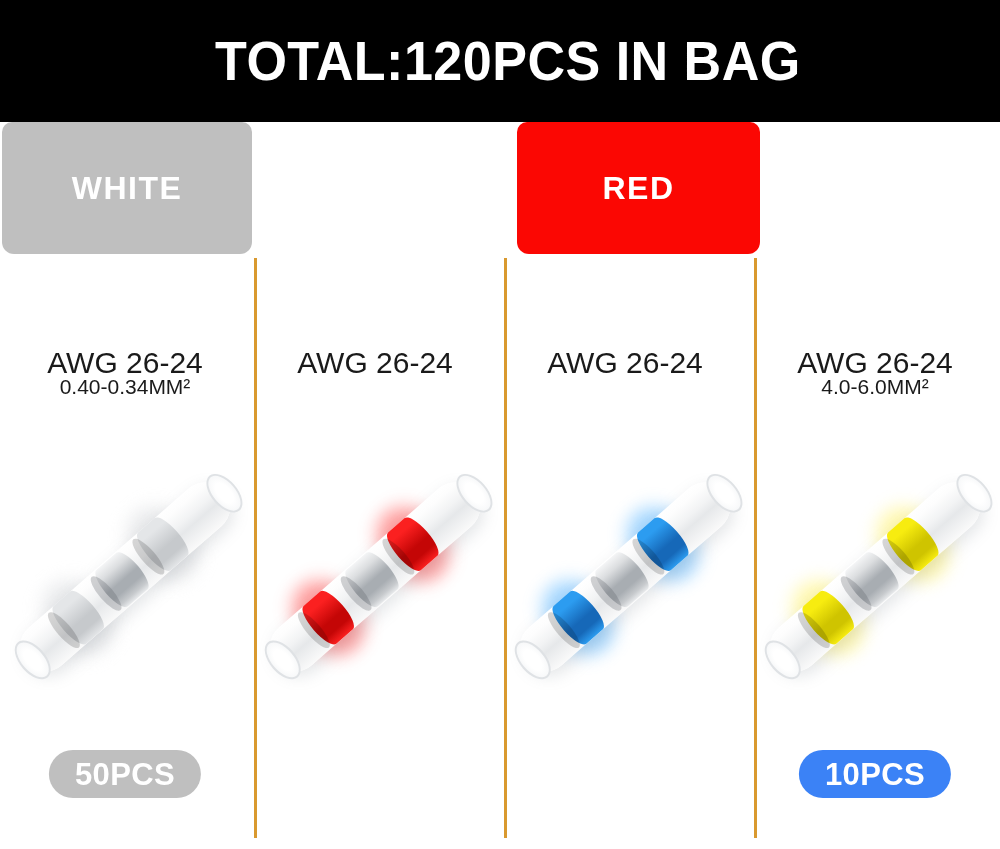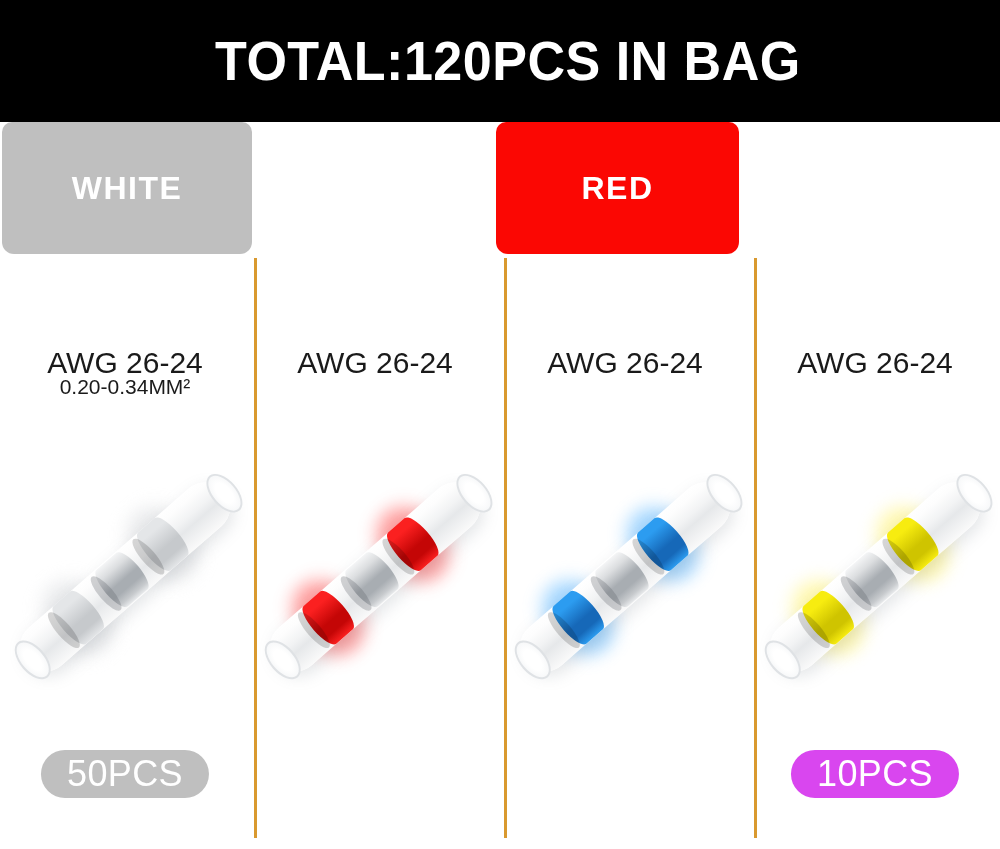--- a/index.html
+++ b/index.html
@@ -82,21 +82,21 @@
     align-items: center;
     justify-content: center;
   }
   .bar0 {
     left: 2px;
     width: 250px;
     background: #bfbfbf;
     border-radius: 10px 10px 12px 12px;
   }
   .bar1 {
-    left: 246px;
+    left: 267px;
     width: 243px;
     background: #fb0703;
     border-radius: 10px 10px 12px 12px;
   }
   .bar-label {
     color: #ffffff;
     font-family: "Liberation Sans", sans-serif;
     font-weight: 700;
     font-size: 32px;
     letter-spacing: 1.5px;
@@ -246,22 +246,22 @@
     height: 48px;
     padding: 0 26px;
     border-radius: 24px;
     display: flex;
     align-items: center;
     justify-content: center;
   }
   .badge-label {
     color: #ffffff;
     font-family: "Liberation Sans", sans-serif;
-    font-weight: 400;
-    font-size: 36px;
+    font-weight: 700;
+    font-size: 31px;
     letter-spacing: 0.4px;
     line-height: 1;
     white-space: nowrap;
   }
 </style>
 </head>
 <body style="background: rgb(255, 255, 255);">
 
 <div id="page" style="background: rgb(255, 255, 255);">
 
@@ -269,21 +269,21 @@
     <div class="title-text" style="color: rgb(255, 255, 255);">TOTAL:120PCS IN BAG</div>
   </div>
 
   <div class="columns">
 
     <div class="column col0">
       <div class="color-bar bar0" style="background: rgb(191, 191, 191);">
         <span class="bar-label" style="color: rgb(255, 255, 255);">WHITE</span>
       </div>
       <div class="spec-awg">AWG 26-24</div>
-      <div class="spec-mm">0.20-0.34MM²</div>
+      <div class="spec-mm">0.40-0.34MM²</div>
 
       <div class="connector-wrap">
         <div class="connector">
           <div class="ring-glow glow-a" style="background: rgb(216, 218, 221);"></div>
           <div class="ring-glow glow-b" style="background: rgb(216, 218, 221);"></div>
           <div class="tube"></div>
           <div class="cap cap-left"></div>
           <div class="cap cap-right"></div>
           <div class="ring ring-a" style="background: linear-gradient(rgb(228, 230, 232) 0%, rgb(228, 230, 232) 18%, rgb(198, 201, 204) 58%, rgb(198, 201, 204) 78%, rgb(228, 230, 232) 100%);"></div>
           <div class="solder" style="background: linear-gradient(rgb(244, 245, 246) 0%, rgb(220, 222, 224) 22%, rgb(168, 173, 178) 52%, rgb(168, 173, 178) 70%, rgb(199, 202, 205) 88%, rgb(232, 234, 236) 100%);"></div>
@@ -332,35 +332,36 @@
           <div class="solder" style="background: linear-gradient(rgb(244, 245, 246) 0%, rgb(220, 222, 224) 22%, rgb(168, 173, 178) 52%, rgb(168, 173, 178) 70%, rgb(199, 202, 205) 88%, rgb(232, 234, 236) 100%);"></div>
           <div class="ring ring-b" style="background: linear-gradient(rgb(44, 156, 240) 0%, rgb(44, 156, 240) 18%, rgb(22, 104, 184) 58%, rgb(22, 104, 184) 78%, rgb(44, 156, 240) 100%);"></div>
         </div>
       </div>
 
     </div>
 
     <div class="column col3">
 
       <div class="spec-awg">AWG 26-24</div>
+      <div class="spec-mm">4.0-6.0MM²</div>
 
       <div class="connector-wrap">
         <div class="connector">
           <div class="ring-glow glow-a" style="background: rgb(255, 242, 107);"></div>
           <div class="ring-glow glow-b" style="background: rgb(255, 242, 107);"></div>
           <div class="tube"></div>
           <div class="cap cap-left"></div>
           <div class="cap cap-right"></div>
           <div class="ring ring-a" style="background: linear-gradient(rgb(247, 236, 16) 0%, rgb(247, 236, 16) 18%, rgb(207, 196, 0) 58%, rgb(207, 196, 0) 78%, rgb(247, 236, 16) 100%);"></div>
           <div class="solder" style="background: linear-gradient(rgb(244, 245, 246) 0%, rgb(220, 222, 224) 22%, rgb(168, 173, 178) 52%, rgb(168, 173, 178) 70%, rgb(199, 202, 205) 88%, rgb(232, 234, 236) 100%);"></div>
           <div class="ring ring-b" style="background: linear-gradient(rgb(247, 236, 16) 0%, rgb(247, 236, 16) 18%, rgb(207, 196, 0) 58%, rgb(207, 196, 0) 78%, rgb(247, 236, 16) 100%);"></div>
         </div>
       </div>
 
-      <div class="badge" style="background: #d946ef;">
+      <div class="badge" style="background: #3b82f6;">
         <span class="badge-label">10PCS</span>
       </div>
     </div>
 
     <div class="divider div1" style="background: rgb(217, 153, 47);"></div>
     <div class="divider div2" style="background: rgb(217, 153, 47);"></div>
     <div class="divider div3" style="background: rgb(217, 153, 47);"></div>
 
   </div>
 </div>

